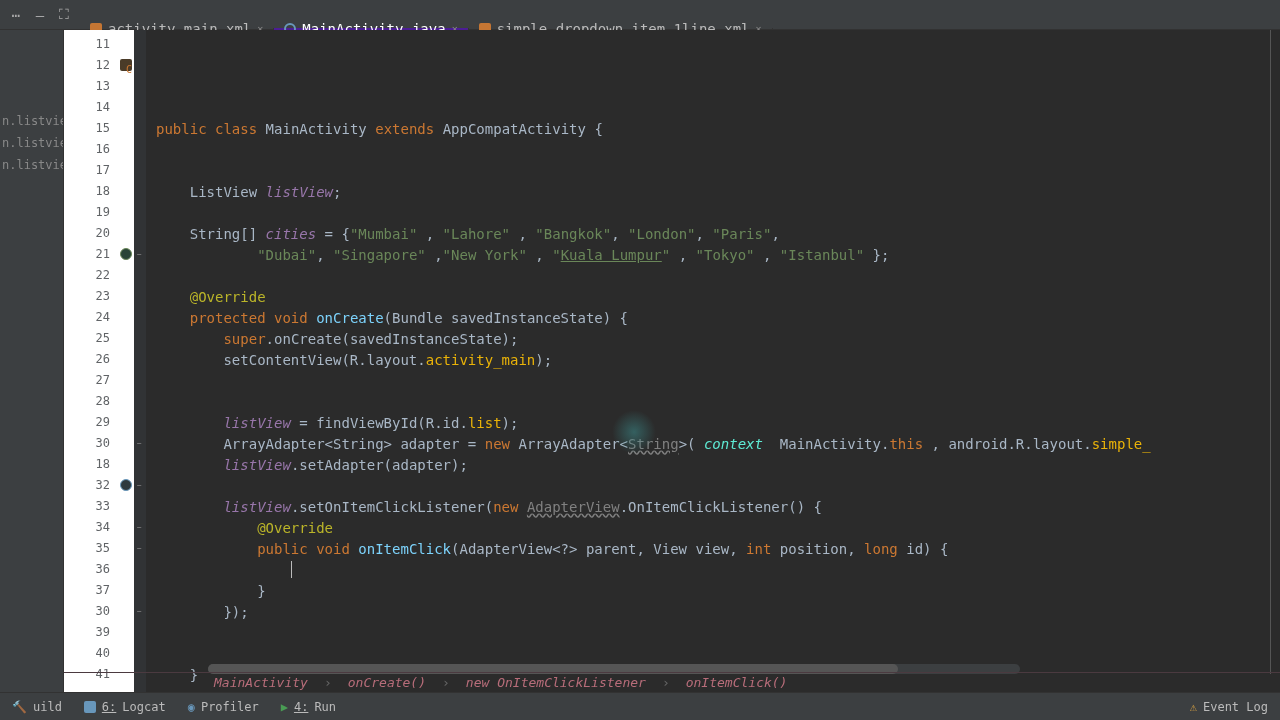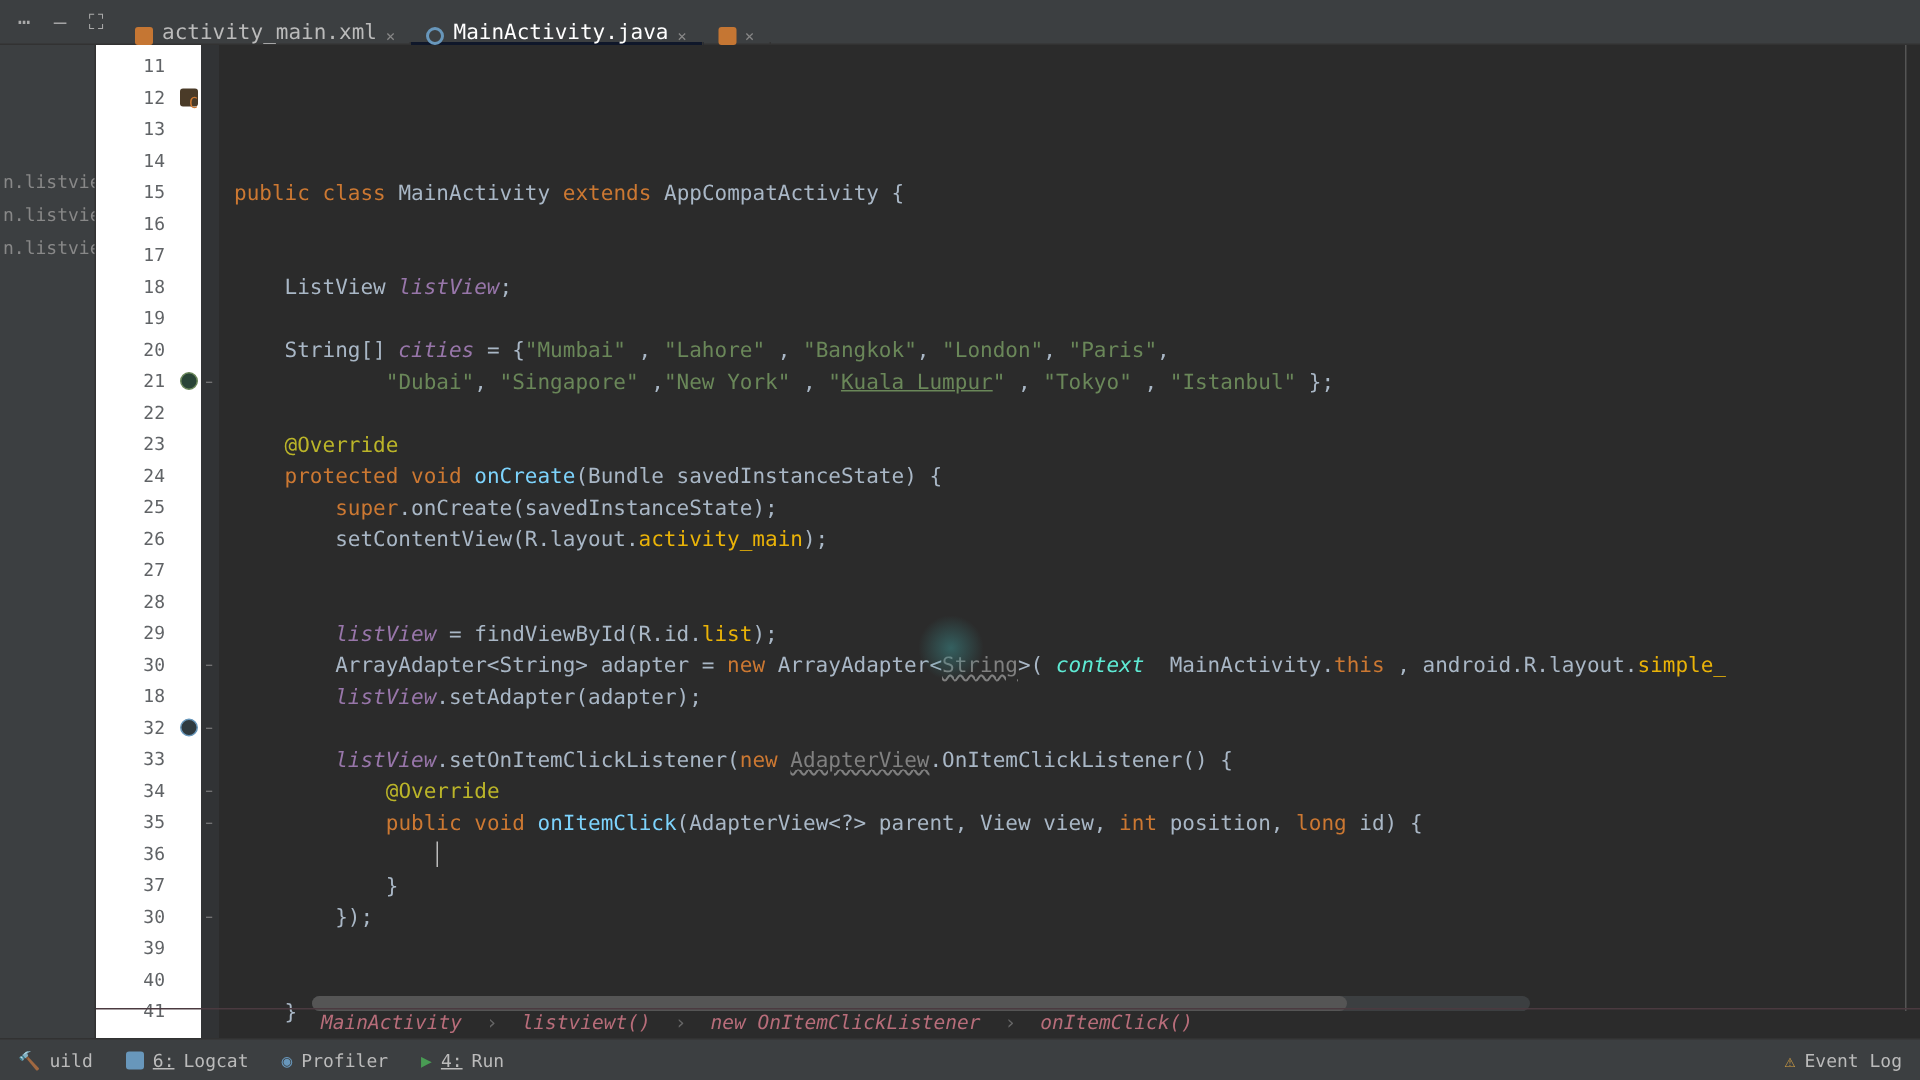--- a/index.html
+++ b/index.html
@@ -32,30 +32,30 @@
   justify-content: center;
   color: #aaa;
   cursor: pointer;
 }
 .tabs {
   display: flex;
   height: 30px;
 }
 .tab {
   display: flex;
-  align-items: flex-end;
+  align-items: center;
   padding: 0 10px;
   border-right: 1px solid #323232;
   color: #bbbbbb;
   cursor: pointer;
   gap: 6px;
   margin-top: 28px;
 }
 .tab.active {
-  background: #0f172a;
+  background: #4c1d95;
   color: #ffffff;
 }
 .tab-close {
   color: #888;
   font-size: 10px;
   cursor: pointer;
 }
 .file-icon {
   width: 12px;
   height: 12px;
@@ -244,20 +244,21 @@
         <span>activity_main.xml</span>
         <span class="tab-close">✕</span>
       </div>
       <div class="tab active">
         <span class="file-icon java"></span>
         <span>MainActivity.java</span>
         <span class="tab-close">✕</span>
       </div>
       <div class="tab">
         <span class="file-icon xml"></span>
+        <span>simple_dropdown_item_1line.xml</span>
         <span class="tab-close">✕</span>
       </div>
     </div>
 </div>
 
 <div class="main">
   <div class="project-panel" id="proj">
       <div class="item">n.listviewt</div>
       <div class="item">n.listviewt</div>
       <div class="item">n.listviewt</div>
@@ -307,21 +308,21 @@
     <div class="code" id="code">
       <div class="vertical-line"></div>
       <div class="highlight-spot" style="left:466px; top:380px;"></div>
     <div class="code-line"></div><div class="code-line"><span class="kw">public</span><span> </span><span class="kw">class</span><span> </span><span class="type">MainActivity</span><span> </span><span class="kw">extends</span><span> </span><span class="type">AppCompatActivity</span><span> {</span></div><div class="code-line"></div><div class="code-line"></div><div class="code-line"><span>    ListView </span><span class="field">listView</span><span>;</span></div><div class="code-line"></div><div class="code-line"><span>    String[] </span><span class="field">cities</span><span> = {</span><span class="str">"Mumbai"</span><span> , </span><span class="str">"Lahore"</span><span> , </span><span class="str">"Bangkok"</span><span>, </span><span class="str">"London"</span><span>, </span><span class="str">"Paris"</span><span>,</span></div><div class="code-line"><span>            </span><span class="str">"Dubai"</span><span>, </span><span class="str">"Singapore"</span><span> ,</span><span class="str">"New York"</span><span> , </span><span class="str">"</span><span class="str underline">Kuala Lumpur</span><span class="str">"</span><span> , </span><span class="str">"Tokyo"</span><span> , </span><span class="str">"Istanbul"</span><span> };</span></div><div class="code-line"></div><div class="code-line"><span>    </span><span class="annot">@Override</span></div><div class="code-line"><span>    </span><span class="kw">protected</span><span> </span><span class="kw">void</span><span> </span><span class="method">onCreate</span><span>(Bundle savedInstanceState) {</span></div><div class="code-line"><span>        </span><span class="kw">super</span><span>.onCreate(savedInstanceState);</span></div><div class="code-line"><span>        setContentView(R.layout.</span><span class="const">activity_main</span><span>);</span></div><div class="code-line"></div><div class="code-line"></div><div class="code-line"><span>        </span><span class="field">listView</span><span> = findViewById(R.id.</span><span class="const">list</span><span>);</span></div><div class="code-line"><span>        ArrayAdapter&lt;String&gt; adapter = </span><span class="kw">new</span><span> ArrayAdapter&lt;</span><span class="warn">String</span><span>&gt;( </span><span class="comment">context </span><span> MainActivity.</span><span class="kw">this</span><span> , android.R.layout.</span><span class="const">simple_</span></div><div class="code-line"><span>        </span><span class="field">listView</span><span>.setAdapter(adapter);</span></div><div class="code-line"></div><div class="code-line"><span>        </span><span class="field">listView</span><span>.setOnItemClickListener(</span><span class="kw">new</span><span> </span><span class="warn">AdapterView</span><span>.OnItemClickListener() {</span></div><div class="code-line"><span>            </span><span class="annot">@Override</span></div><div class="code-line"><span>            </span><span class="kw">public</span><span> </span><span class="kw">void</span><span> </span><span class="method">onItemClick</span><span>(AdapterView&lt;?&gt; parent, View view, </span><span class="kw">int</span><span> position, </span><span class="kw">long</span><span> id) {</span></div><div class="code-line"><span>                </span><span class="cursor"></span></div><div class="code-line"><span>            }</span></div><div class="code-line"><span>        });</span></div><div class="code-line"></div><div class="code-line"></div><div class="code-line"><span>    }</span></div><div class="code-line"></div></div>
     <div class="scrollbar-h">
       <div class="scrollbar-thumb"></div>
     </div>
     <div class="breadcrumb" id="bc">
         <span>MainActivity</span>
         <span class="sep">›</span>
-        <span>listviewt()</span>
+        <span>onCreate()</span>
         <span class="sep">›</span>
         <span>new OnItemClickListener</span>
         <span class="sep">›</span>
         <span>onItemClick()</span>
       </div>
   </div>
 </div>
 
 <div class="statusbar">
   <div id="sb-left" style="display:flex; gap:22px;">

